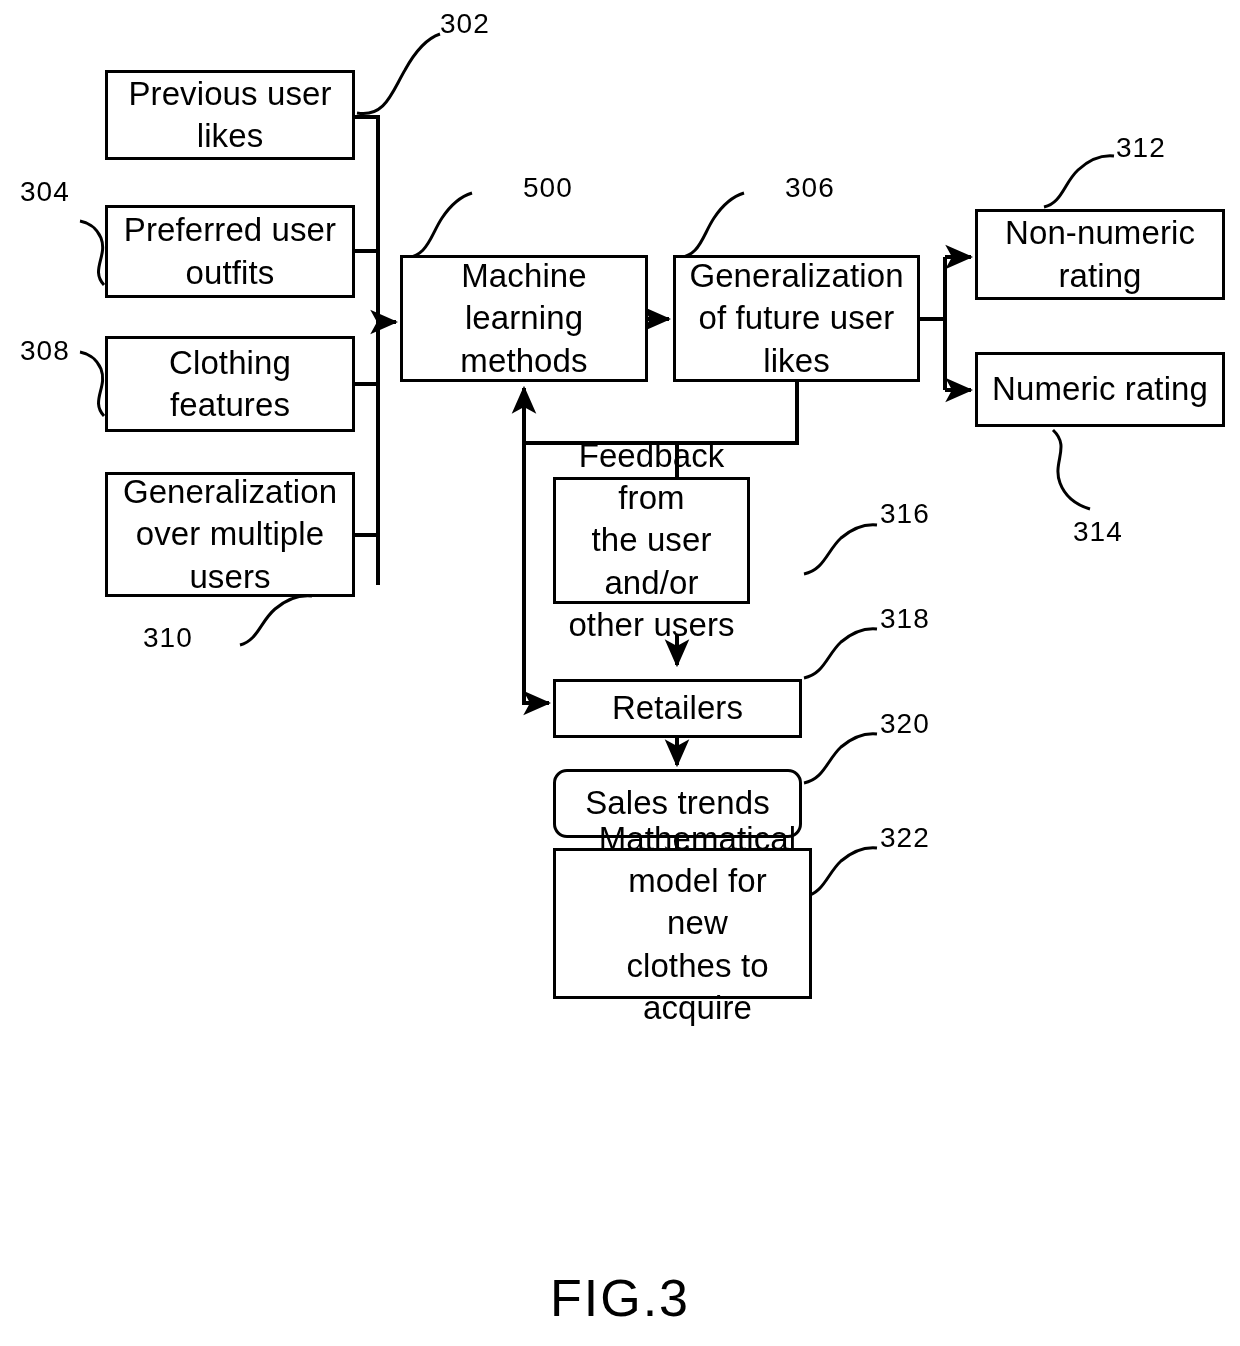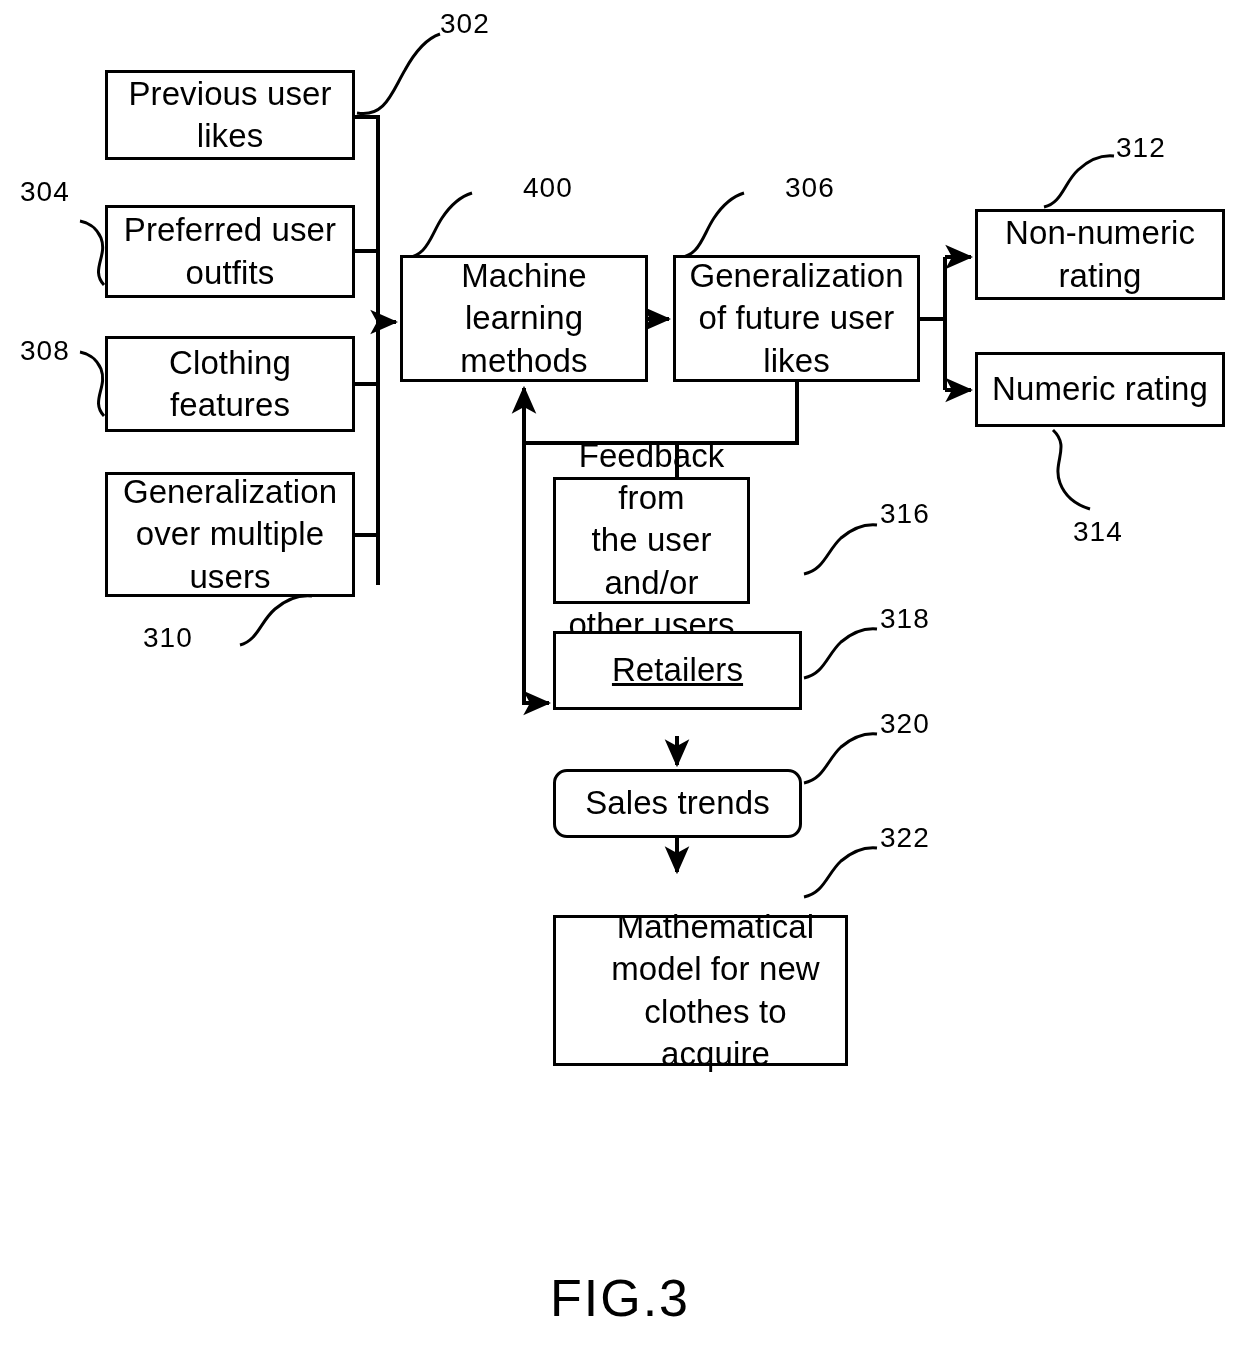--- a/index.html
+++ b/index.html
@@ -159,40 +159,40 @@
   <div class="node-box" style="left:975px;  top:352px;  width:250px; height:75px;">
     <span class="node-label">Numeric rating</span>
   </div>
 
   <div class="node-box" style="left:553px;  top:477px;  width:197px; height:127px;">
     <span class="node-label">Feedback from
 the user and/or
 other users</span>
   </div>
 
-  <div class="node-box" style="left:553px;  top:631px;  width:249px; height:79px;text-decoration:underline;">
+  <div class="node-box" style="left:553px;  top:679px;  width:249px; height:59px;">
     <span class="node-label">Retailers</span>
   </div>
 
   <div class="node-box" style="left:553px;  top:769px;  width:249px; height:69px;border-radius:14px;">
     <span class="node-label">Sales trends</span>
   </div>
 
-  <div class="node-box" style="left:553px;  top:915px;  width:295px; height:151px;padding-left:30px;">
+  <div class="node-box" style="left:553px;  top:848px;  width:259px; height:151px;padding-left:30px;">
     <span class="node-label">Mathematical
 model for new
 clothes to
 acquire</span>
   </div>
 
   <div class="ref-num" style="left:440px; top:10px;">302</div>
   <div class="ref-num" style="left:20px;  top:178px;">304</div>
   <div class="ref-num" style="left:20px;  top:309px;margin-top:28px;">308</div>
   <div class="ref-num" style="left:143px; top:624px;">310</div>
-  <div class="ref-num" style="left:523px; top:174px;">400</div>
+  <div class="ref-num" style="left:523px; top:174px;">500</div>
   <div class="ref-num" style="left:785px; top:174px;">306</div>
   <div class="ref-num" style="left:1116px; top:134px;">312</div>
   <div class="ref-num" style="left:1073px; top:518px;">314</div>
   <div class="ref-num" style="left:880px; top:500px;">316</div>
   <div class="ref-num" style="left:880px; top:605px;">318</div>
   <div class="ref-num" style="left:880px; top:710px;">320</div>
   <div class="ref-num" style="left:880px; top:824px;">322</div>
 
   <div id="fig-caption">FIG.3</div>
 

